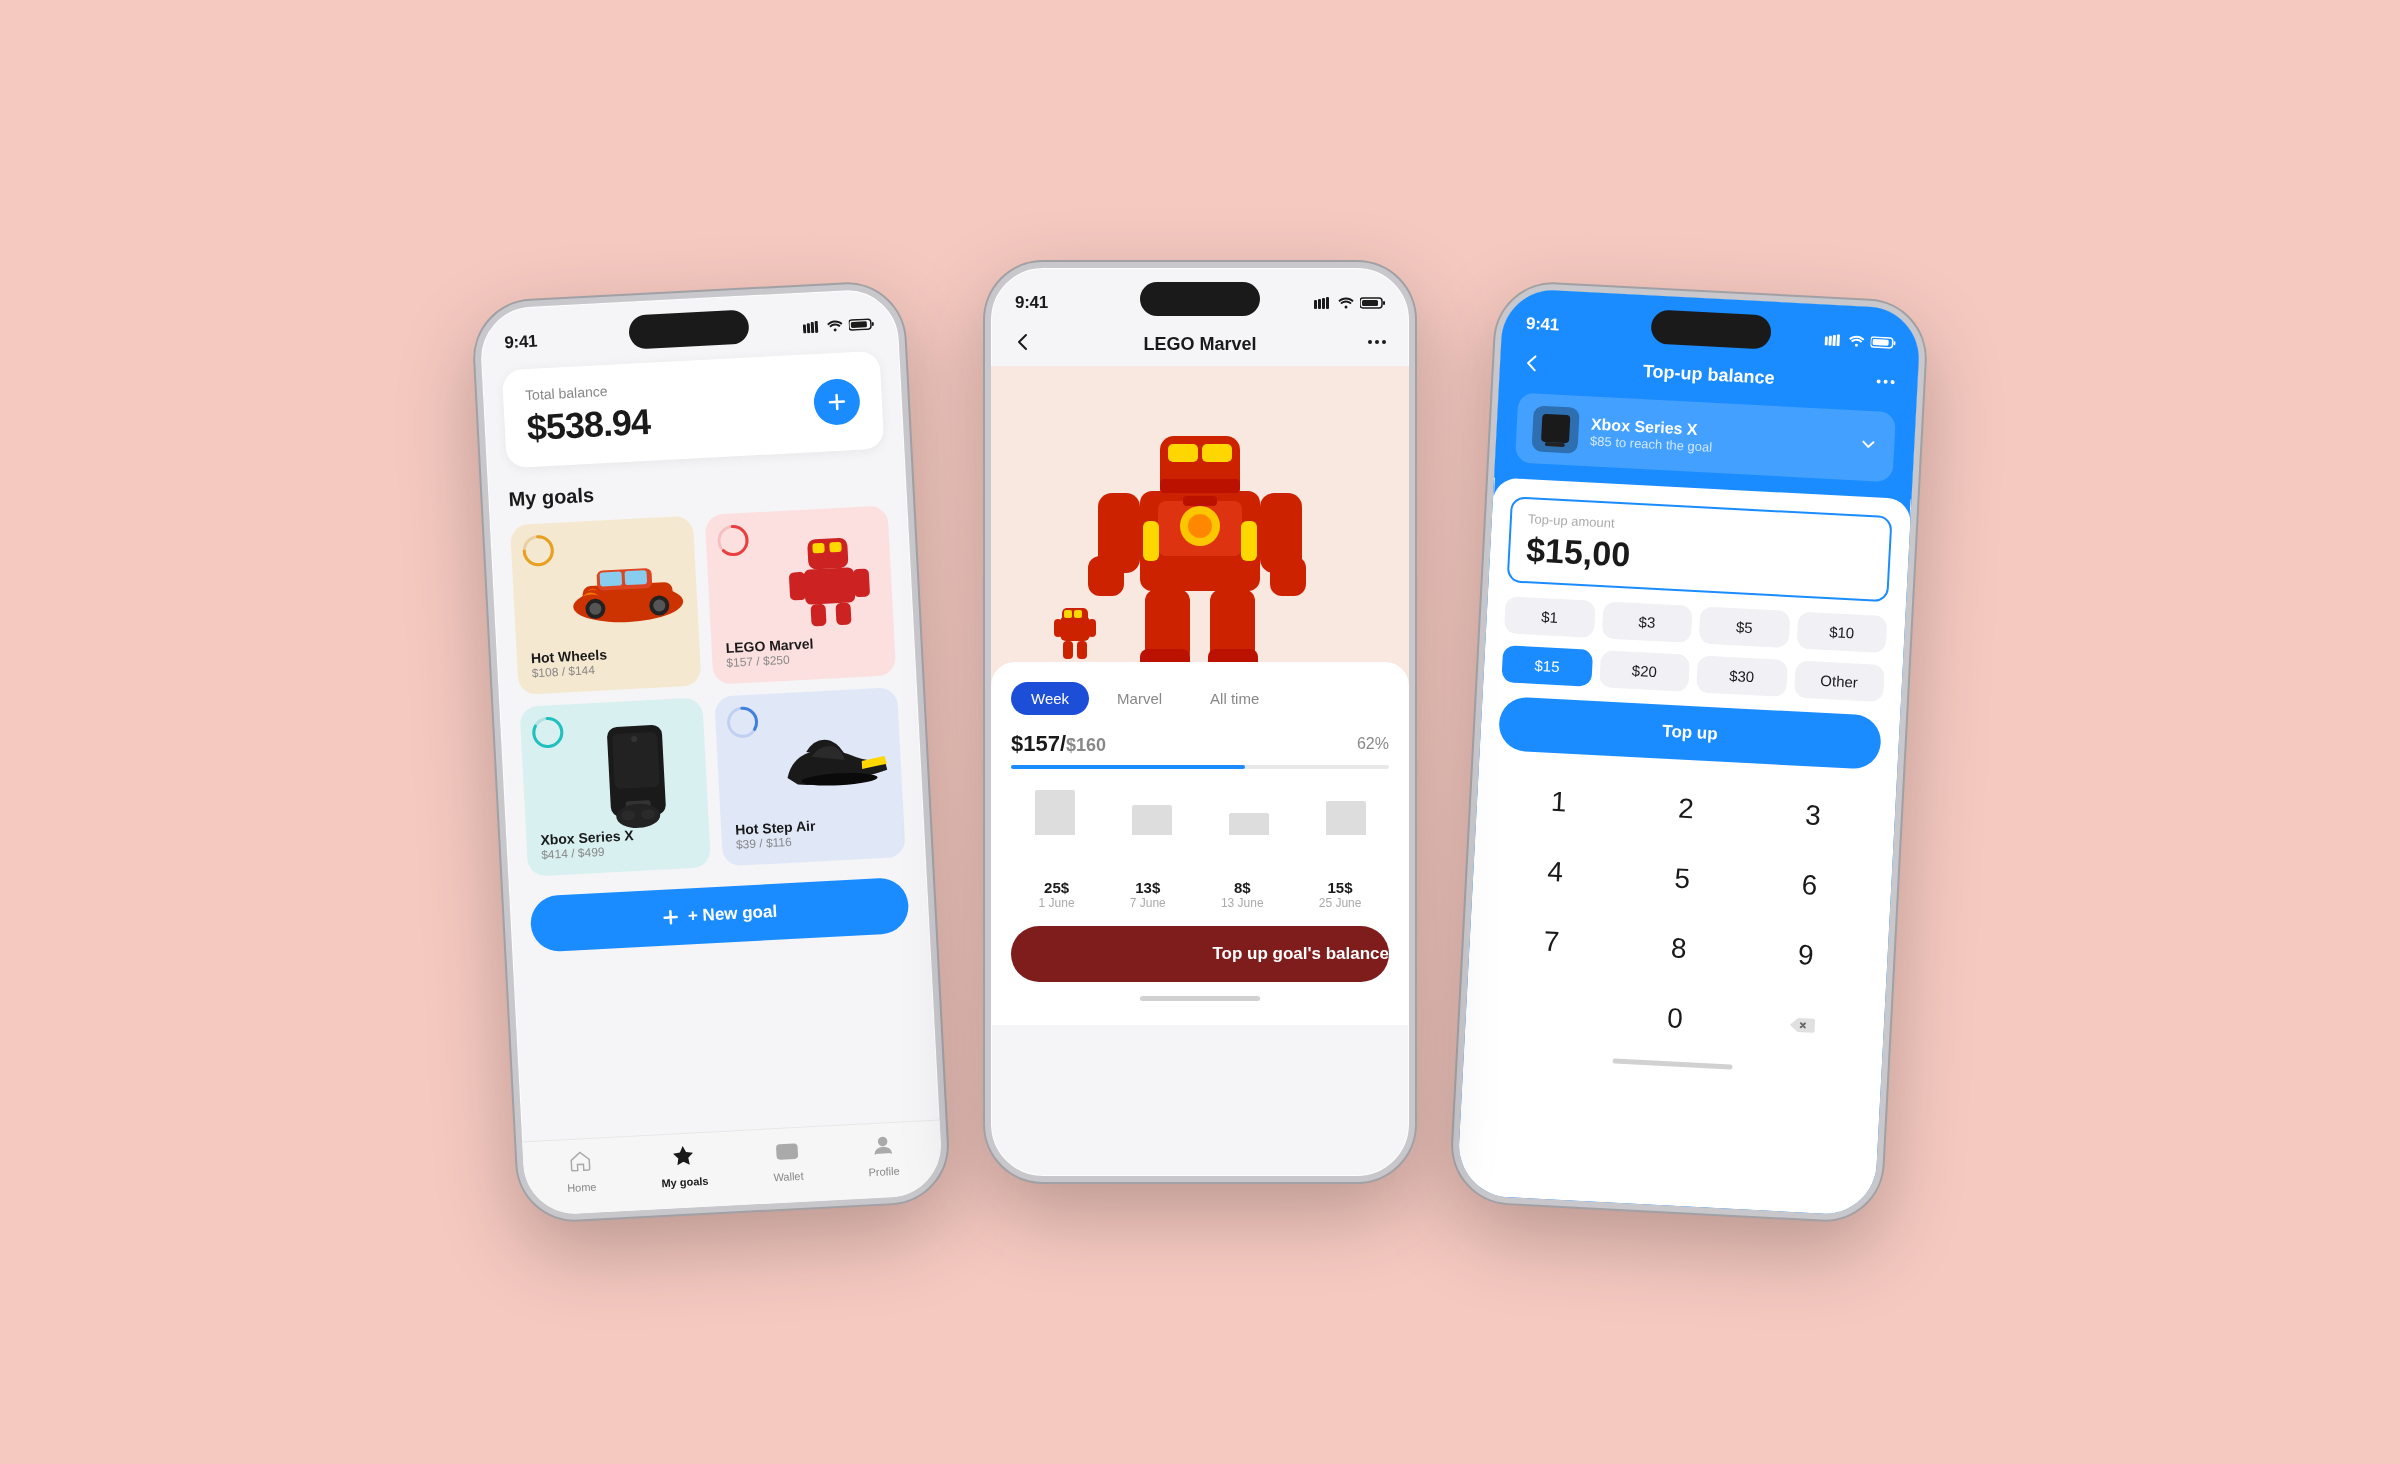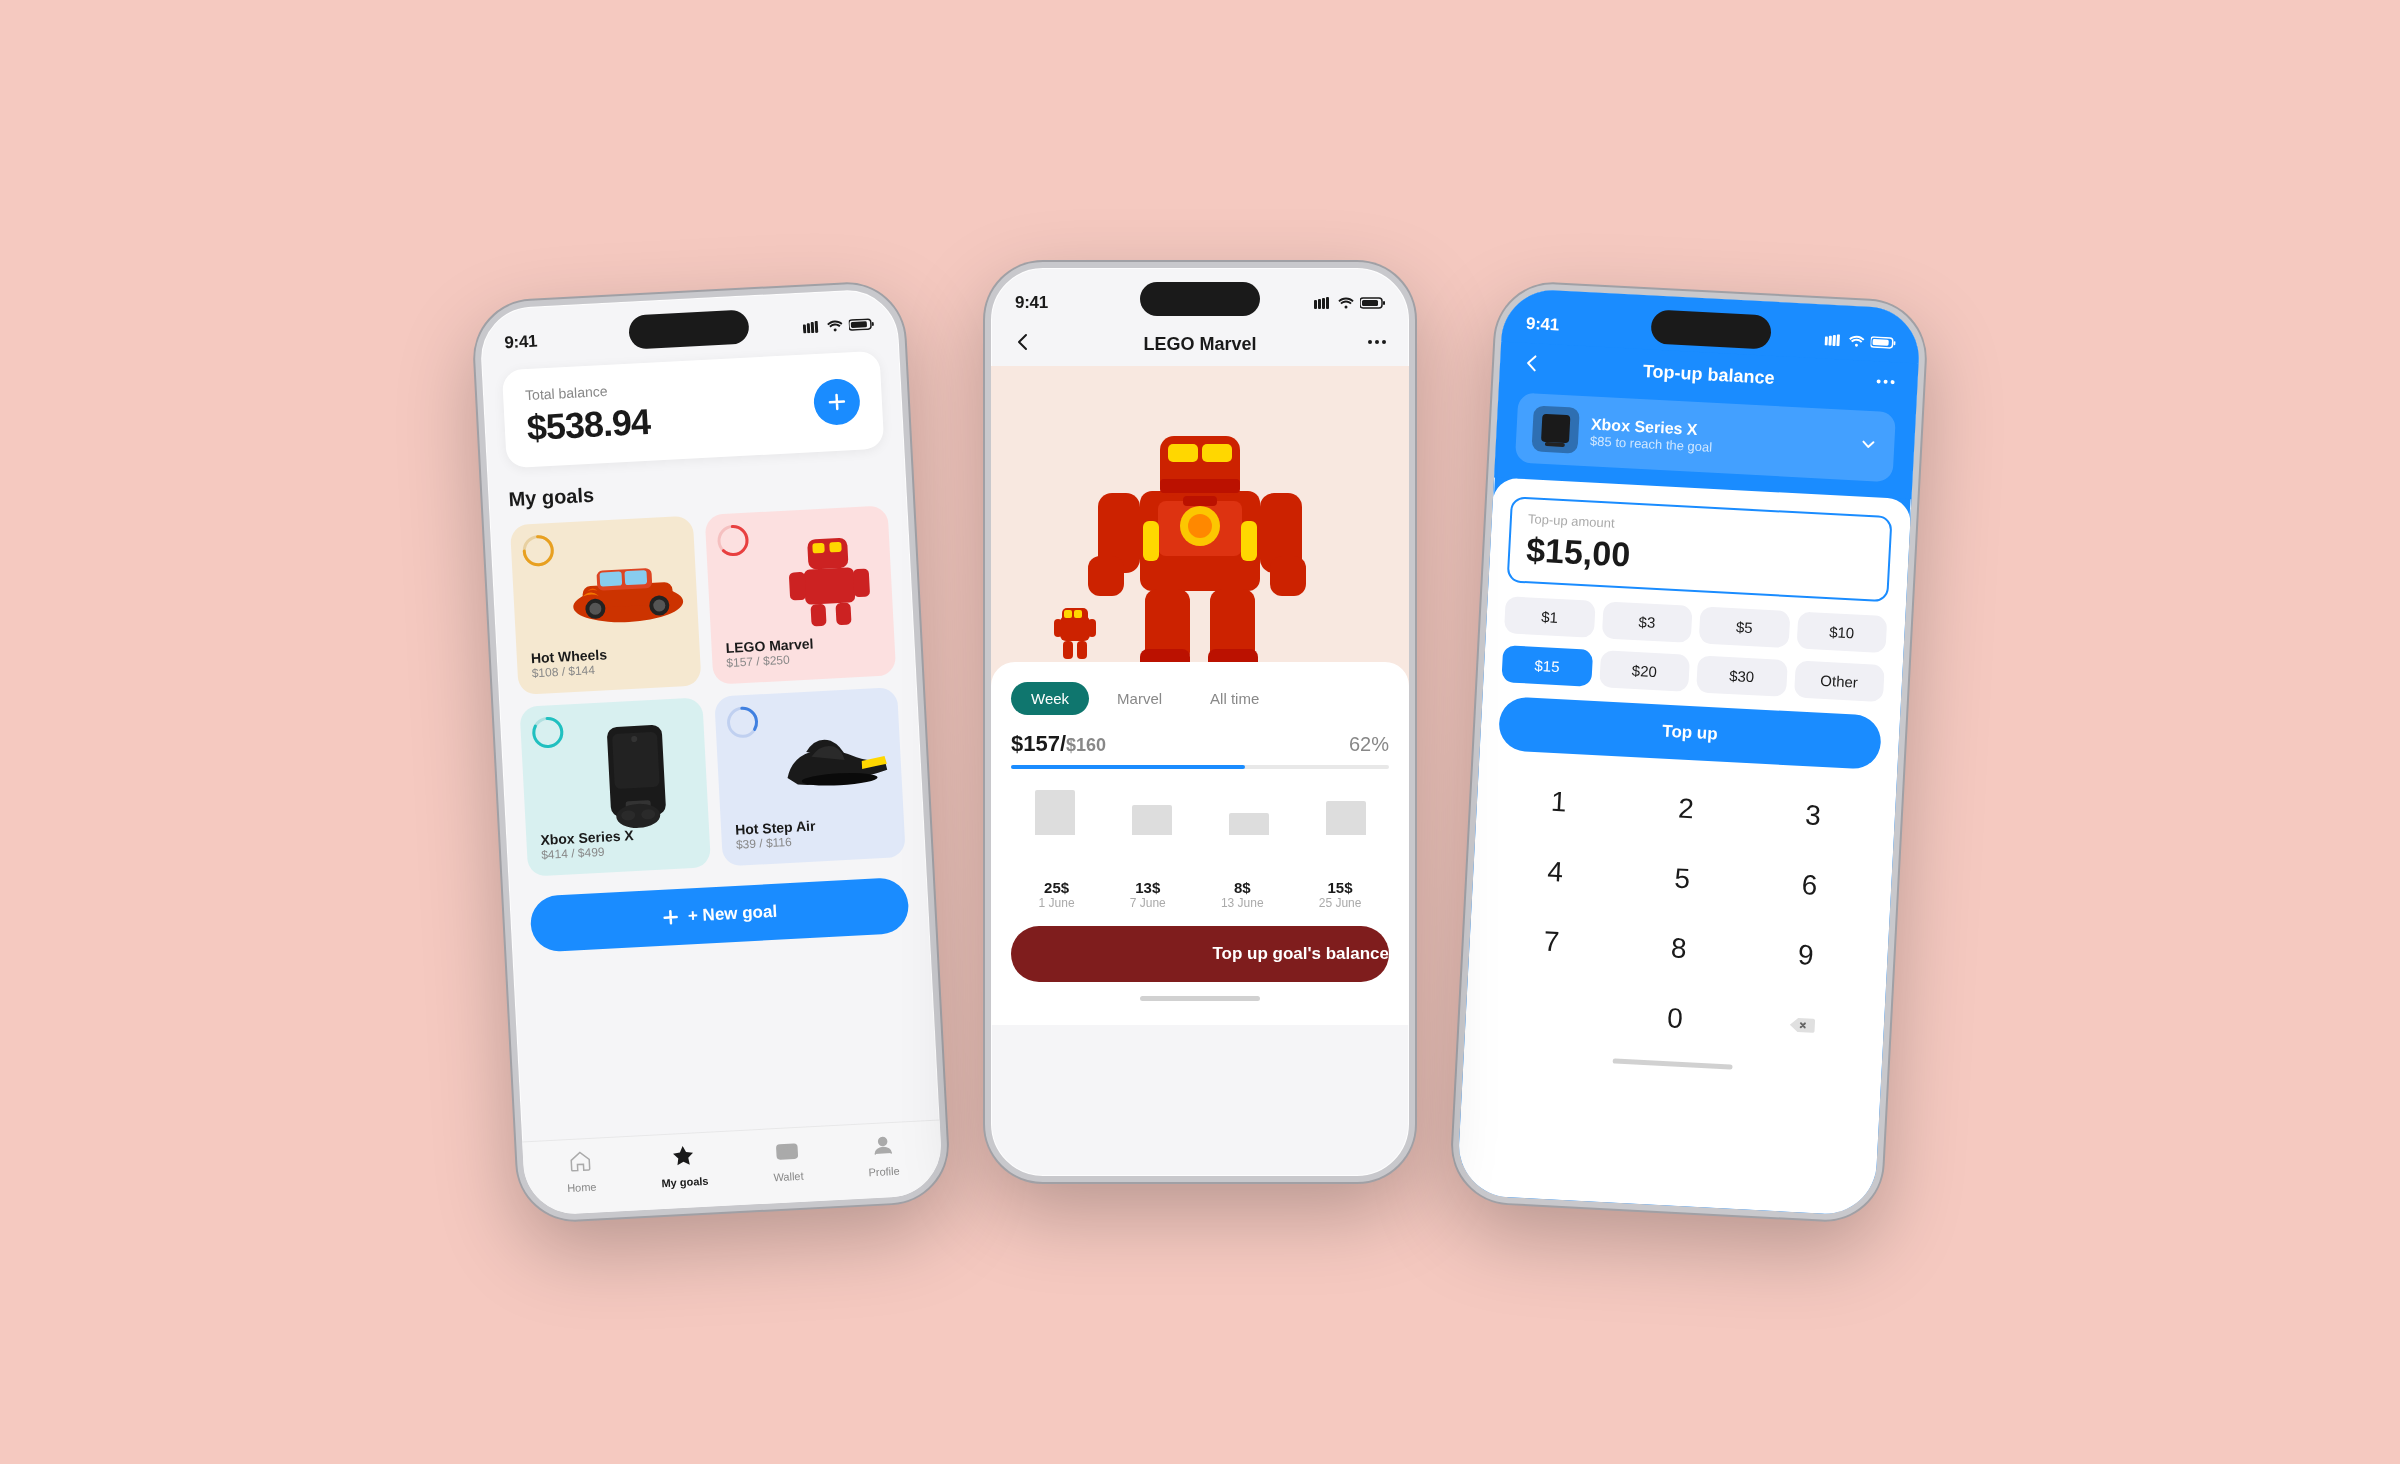--- a/index.html
+++ b/index.html
@@ -284,21 +284,21 @@
 
     .period-tab {
       padding: 8px 20px;
       border-radius: 20px;
       font-size: 15px;
       font-weight: 500;
       cursor: pointer;
     }
 
     .period-tab.active {
-      background: #0f766e;
+      background: #1d4ed8;
       color: white;
     }
 
     .period-tab.inactive {
       color: #888;
       background: transparent;
     }
 
     .progress-row {
       display: flex;
@@ -307,21 +307,21 @@
       margin-bottom: 8px;
     }
 
     .progress-amount {
       font-size: 22px;
       font-weight: 700;
       color: #1a1a1a;
     }
 
     .progress-pct {
-      font-size: 20px;
+      font-size: 16px;
       color: #888;
     }
 
     .progress-bar-bg {
       height: 4px;
       background: #e8e8e8;
       border-radius: 2px;
       margin-bottom: 16px;
     }
 

